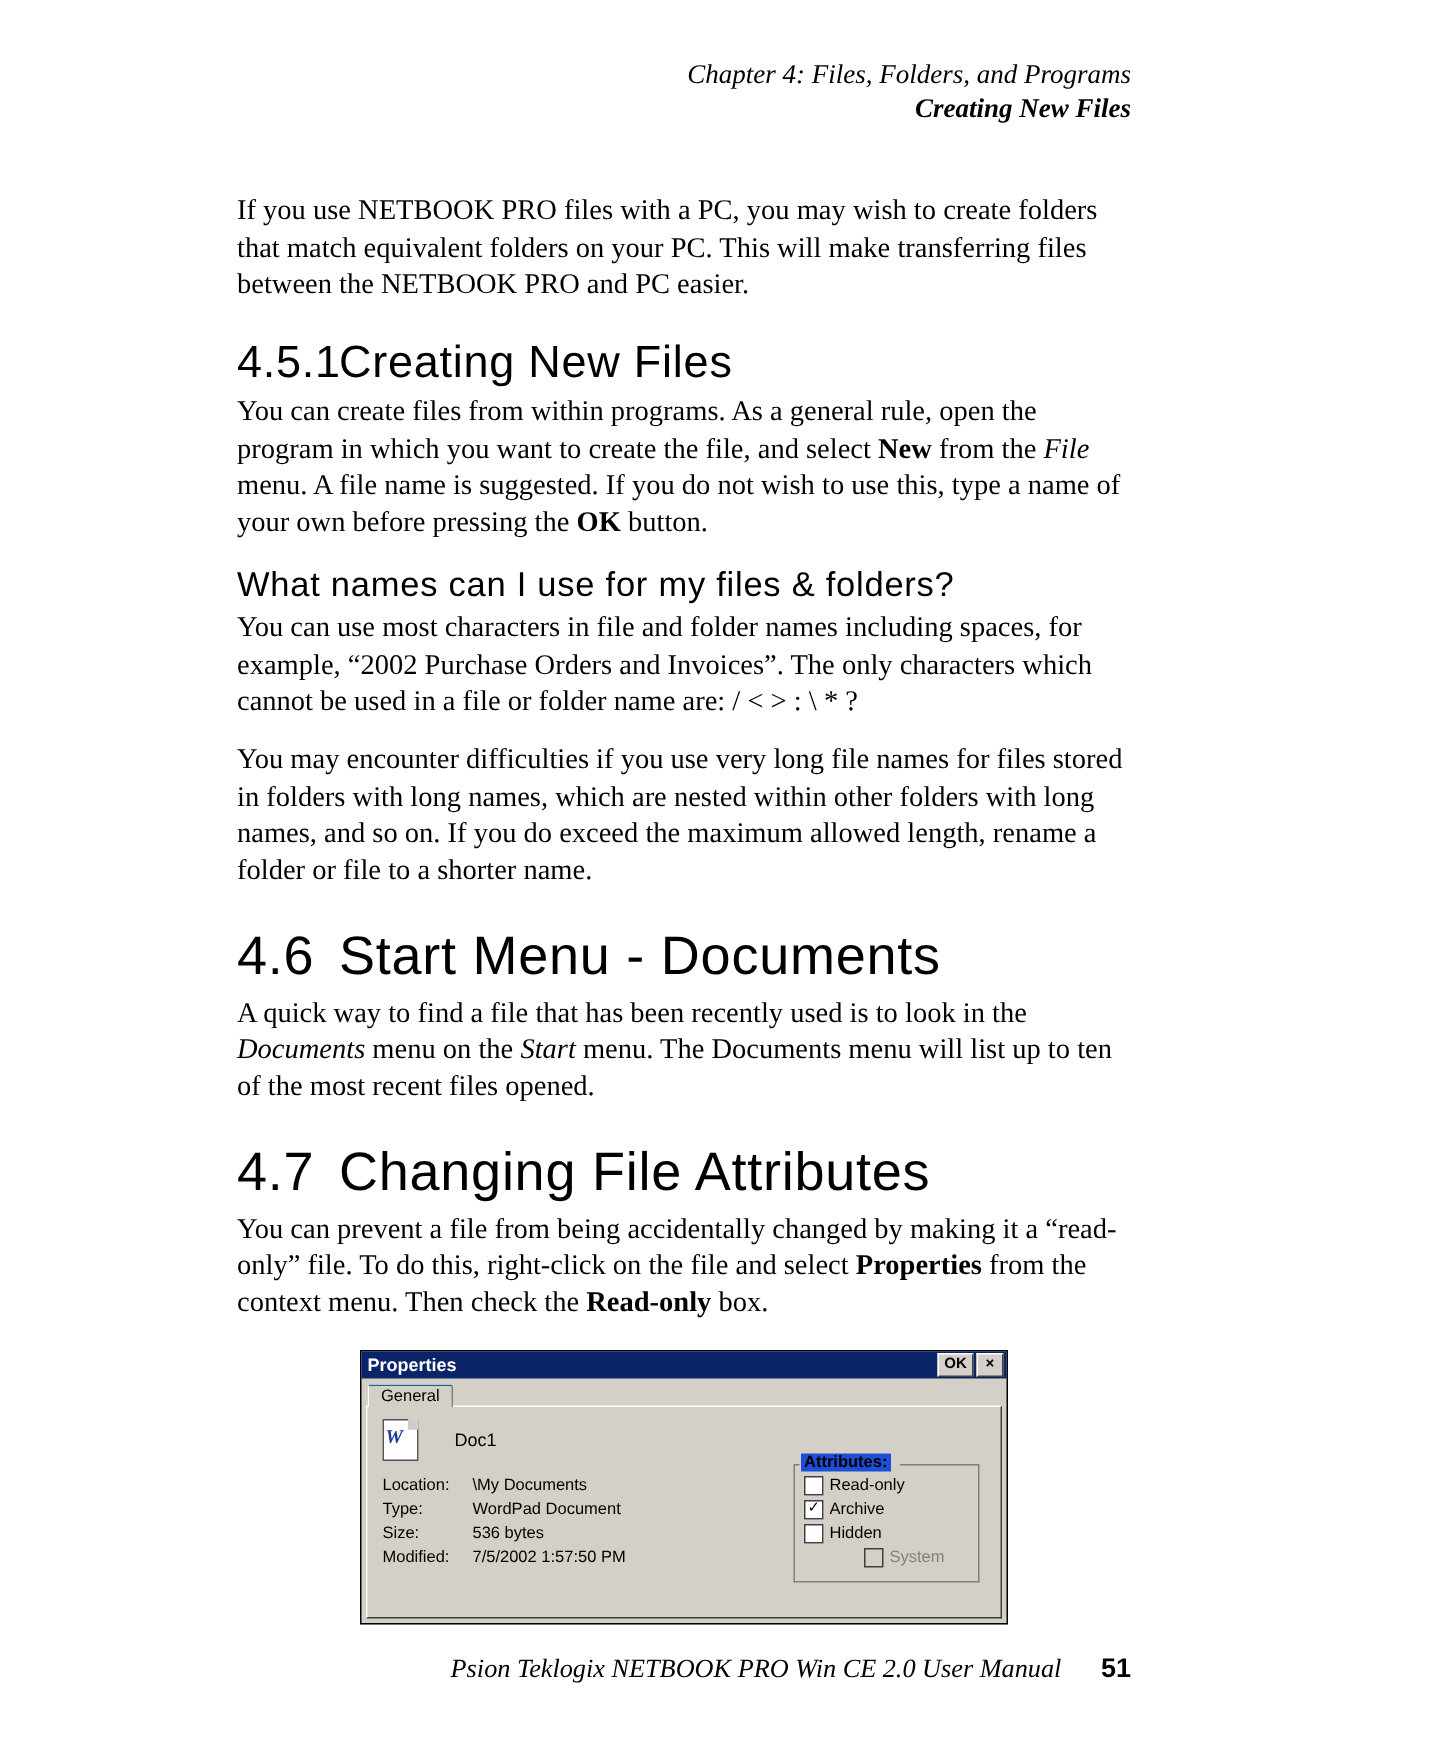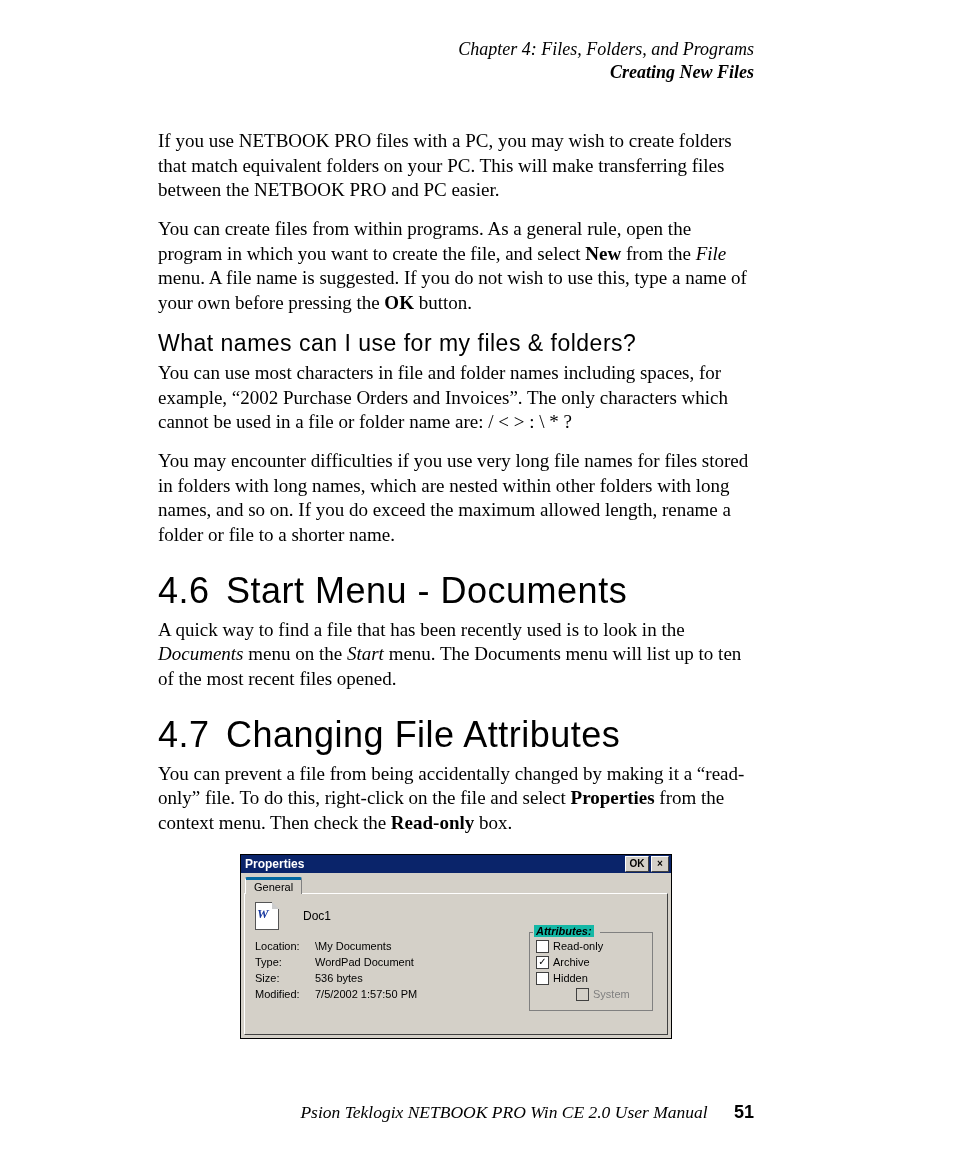--- a/index.html
+++ b/index.html
@@ -102,21 +102,21 @@
   .titlebar .btn.x { width: 16px; }
   .tabrow {
     padding: 4px 4px 0 4px;
     position: relative;
   }
   .tab {
     display: inline-block;
     padding: 1px 8px;
     font-size: 11px;
     background: #d4d0c8;
-    border-top: 3px solid #0369a1;
+    border-top: 1px solid #0369a1;
     border-left: 1px solid #fff;
     border-right: 1px solid #808080;
     border-top-left-radius: 2px;
     border-top-right-radius: 2px;
     position: relative;
     z-index: 2;
   }
   .tabpanel {
     border-top: 1px solid #fff;
     border-left: 1px solid #fff;
@@ -178,24 +178,23 @@
     width: 110px;
     border: 1px solid #808080;
     border-top: none;
     padding: 8px 6px 6px 6px;
     font-size: 11px;
   }
   .attrs .legend {
     position: absolute;
     top: -7px;
     left: 4px;
-    background: #14b8a6;
+    background: #1d4ed8;
     padding: 0 2px;
     font-weight: bold;
-    font-style: italic;
   }
   .attrs::before {
     content: "";
     position: absolute;
     top: 0;
     left: 0;
     width: 3px;
     border-top: 1px solid #808080;
   }
   .attrs::after {
@@ -244,20 +243,23 @@
 
 <div class="page">
   <div class="header">
     <div>Chapter 4:  Files, Folders, and Programs</div>
     <div class="sub">Creating New Files</div>
   </div>
 
   <div class="body">
     <p>If you use NETBOOK PRO files with a PC, you may wish to create folders that match equivalent folders on your PC. This will make transferring files between the NETBOOK PRO and PC easier.</p>
 
+    <h2 class="h-451">
+      <span class="num">4.5.1</span><span>Creating New Files</span>
+    </h2>
     <p>
       <span>You can create files from within programs. As a general rule, open the program in which you want to create the file, and select </span><span class="bold">New</span><span> from the </span><span class="italic">File</span><span> menu. A file name is suggested. If you do not wish to use this, type a name of your own before pressing the </span><span class="bold">OK</span><span> button.</span>
     </p>
 
     <h3 class="h-subq">What names can I use for my files &amp; folders?</h3>
     <p>You can use most characters in file and folder names including spaces, for example, “2002 Purchase Orders and Invoices”. The only characters which cannot be used in a file or folder name are: / &lt; &gt; : \ * ?</p>
     <p>You may encounter difficulties if you use very long file names for files stored in folders with long names, which are nested within other folders with long names, and so on. If you do exceed the maximum allowed length, rename a folder or file to a shorter name.</p>
 
     <h2 class="h-46">
       <span class="num">4.6</span><span>Start Menu - Documents</span>

